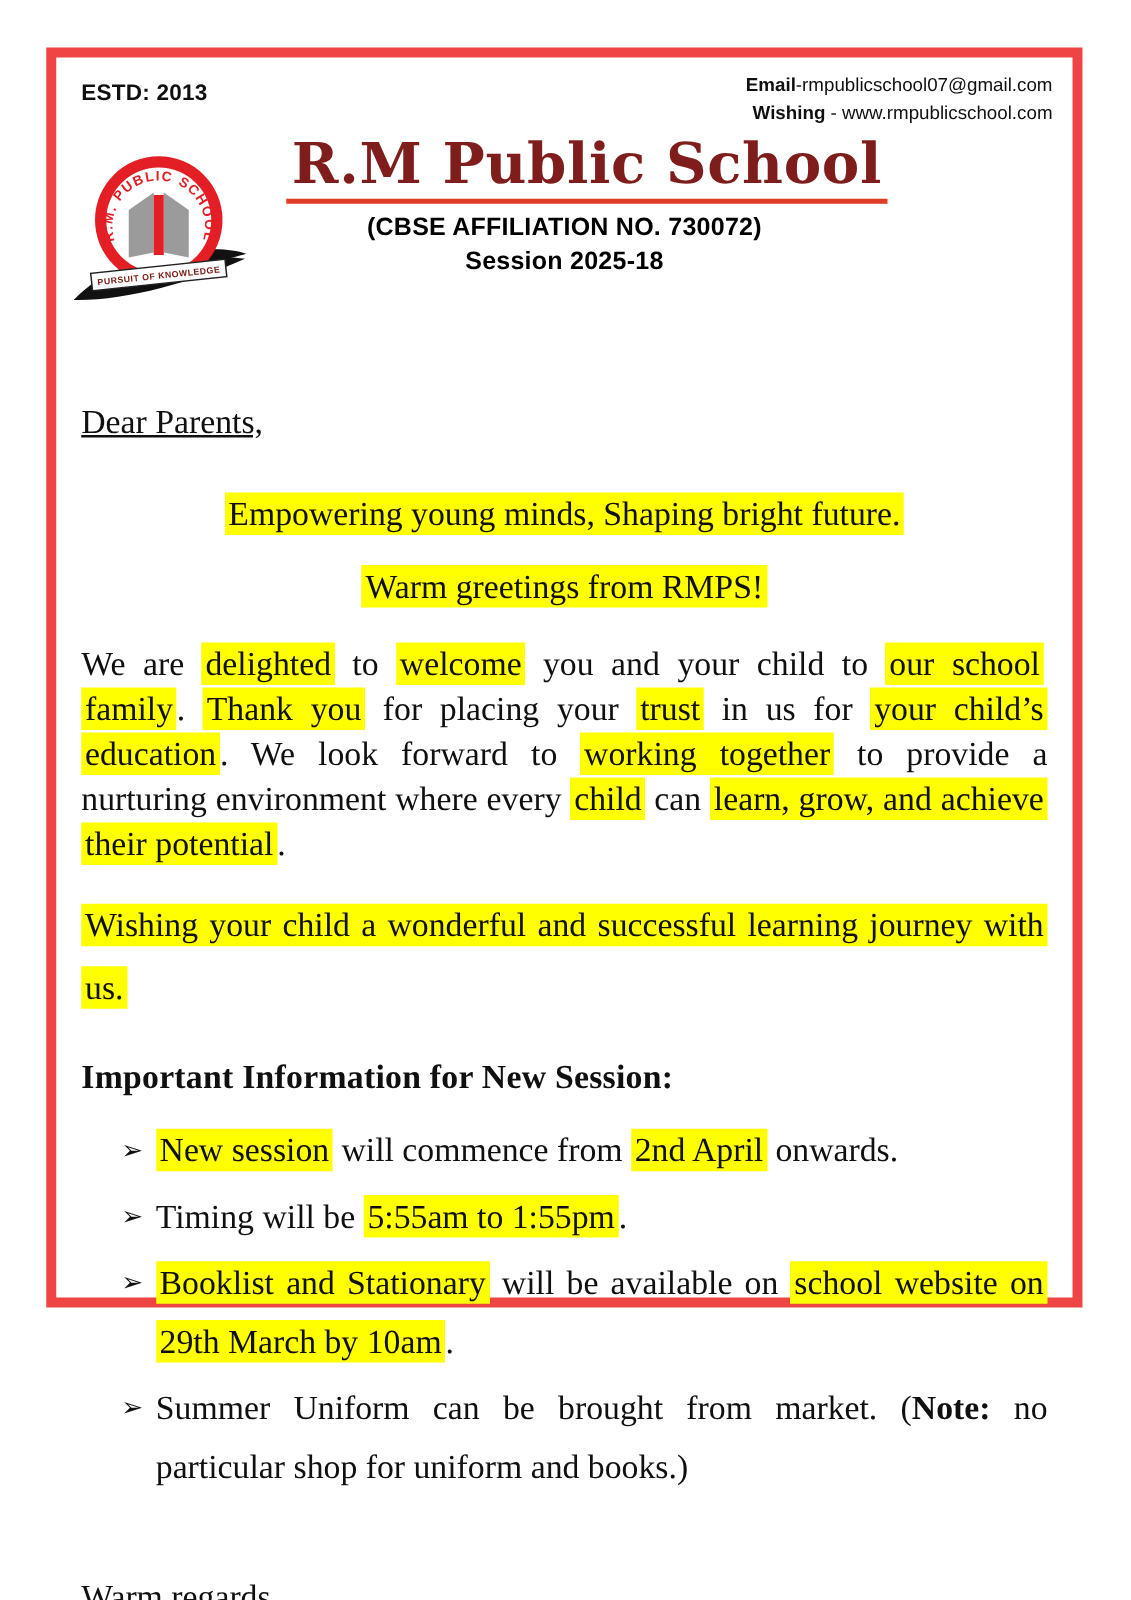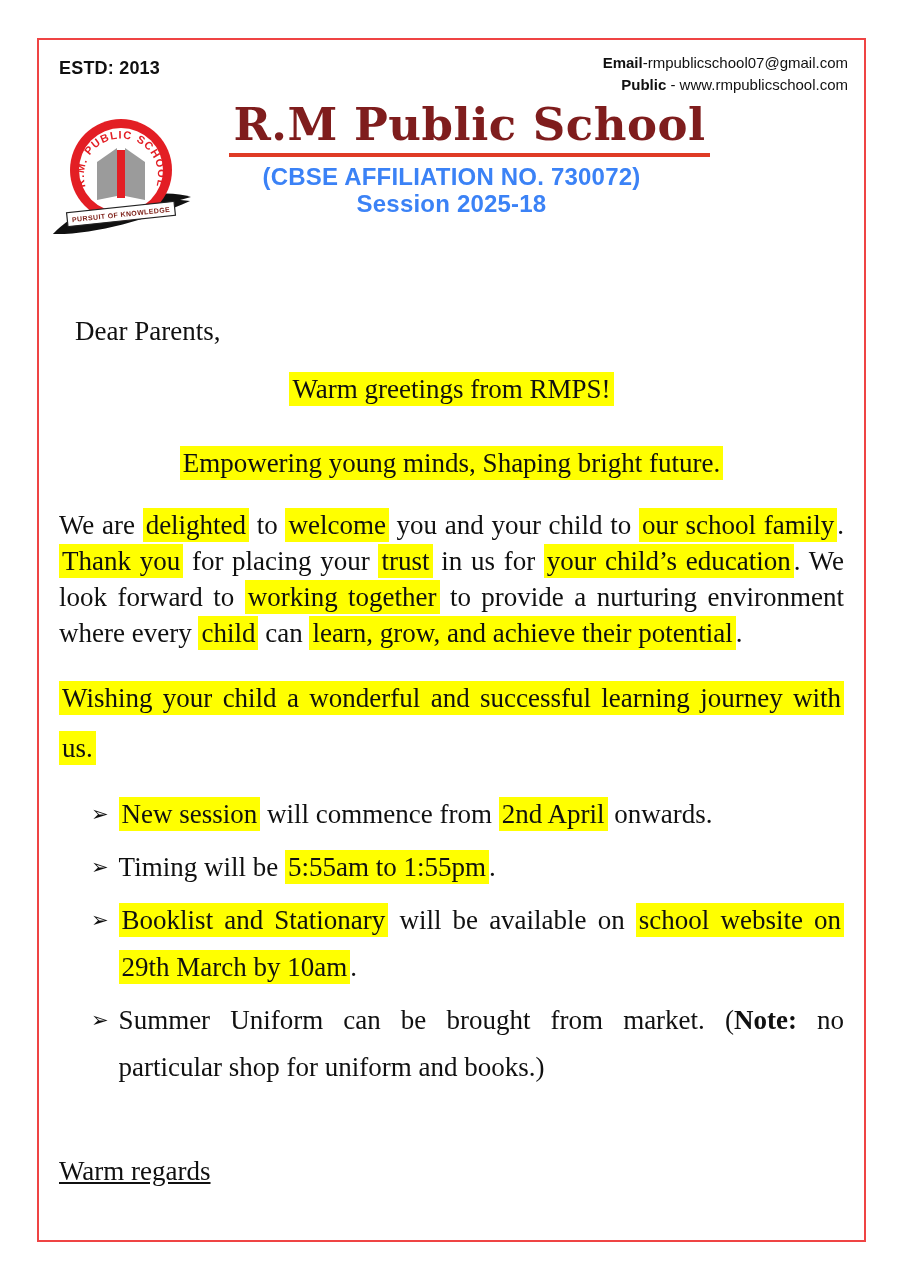--- a/index.html
+++ b/index.html
@@ -2,22 +2,22 @@
 <html><head>
 <meta charset="utf-8">
 <style>
   html,body{margin:0;padding:0;background:#ffffff;}
   body{
     width:905px;height:1280px;position:relative;
     font-family:"Liberation Serif", serif;color:#101010;
     -webkit-font-smoothing:antialiased;
   }
   .frame{
-    position:absolute;left:37px;top:38px;width:829px;height:1204px;
-    border:2px solid #ef4444;box-sizing:border-box;background:#ffffff;
+    position:absolute;left:37px;top:38px;width:829px;height:1008px;
+    border:8px solid #ef4444;box-sizing:border-box;background:#ffffff;
     padding:10px 16px 0 16px;
   }
   
   .top-row{display:flex;justify-content:space-between;align-items:flex-start;}
   .estd{
     font-family:"Liberation Sans", sans-serif;font-weight:bold;
     font-size:18px;padding:8px 0 0 4px;letter-spacing:.2px;
   }
   .contact{
     font-family:"Liberation Sans", sans-serif;font-size:15px;
@@ -26,27 +26,27 @@
   .contact b{font-weight:bold;}
   .title-area{text-align:center;margin-top:4px;position:relative;}
   .school-name{
     display:inline-block;
     font-family:"DejaVu Serif", serif;font-weight:bold;
     font-size:45px;line-height:50px;color:#7f1d1d;letter-spacing:.5px;
     border-bottom:4px solid #df3b25;padding:0 4px 3px 4px;margin-left:36px;
   }
   .affiliation,.session{
     font-family:"Liberation Sans", sans-serif;font-weight:bold;
-    font-size:24px;line-height:27px;color:#3b82f6;letter-spacing:.2px;
+    font-size:20px;line-height:27px;color:#000000;letter-spacing:.2px;
   }
   .affiliation{margin-top:6px;}
   .logo{position:absolute;left:12px;top:66px;width:140px;height:140px;}
   
   .letter{margin-top:96px;font-size:27px;line-height:36px;padding:0 4px;}
-  .salutation{margin:16px;}
+  .salutation{margin:0;text-decoration:underline;}
   .center-line{text-align:center;margin-top:22px;}
   .center-line.second{margin-top:38px;}
   .hl{background:#ffff00;padding:2px 3px;box-decoration-break:clone;-webkit-box-decoration-break:clone;}
   .para{ text-align:justify;margin-top:26px; }
   .para.wishing{line-height:50px;margin-top:22px;}
   .info-heading{
     font-weight:bold;margin-top:28px;font-size:27px;letter-spacing:.2px;
   }
   .bullets{margin-top:18px;}
   .bullet{display:flex;align-items:flex-start;padding-left:32px;margin-top:6px;}
@@ -59,21 +59,21 @@
 </style>
 </head>
 <body>
 
 <div class="frame">
 
   <div class="top-row">
     <div class="estd">ESTD: 2013</div>
     <div class="contact">
       <div><b>Email</b><span>-rmpublicschool07@gmail.com</span></div>
-      <div><b>Public</b><span> - www.rmpublicschool.com</span></div>
+      <div><b>Wishing</b><span> - www.rmpublicschool.com</span></div>
     </div>
   </div>
 
   <div class="title-area">
     <div class="school-name">R.M Public School</div>
     <div class="affiliation">(CBSE AFFILIATION NO. 730072)</div>
     <div class="session">Session 2025-18</div>
   </div>
 
   <svg class="logo" viewBox="0 0 140 140" aria-hidden="true">
@@ -103,31 +103,32 @@
       <g transform="rotate(-6 70 108)">
         <rect x="16" y="101" width="108" height="14" fill="#ffffff" stroke="#222222" stroke-width="1.2"></rect>
         <text x="70" y="111" text-anchor="middle" font-family="Liberation Sans, sans-serif" font-size="7" font-weight="bold" fill="#7a1a12" letter-spacing="0.4">PURSUIT OF KNOWLEDGE</text>
       </g>
     </g>
   </svg>
 
   <div class="letter">
     <p class="salutation">Dear Parents,</p>
 
+    <div class="center-line second">
+      <span class="hl">Empowering young minds, Shaping bright future.</span>
+    </div>
     <div class="center-line">
       <span class="hl">Warm greetings from RMPS!</span>
-    </div>
-    <div class="center-line second">
-      <span class="hl">Empowering young minds, Shaping bright future.</span>
     </div>
 
     <div class="para"><span>We are </span><span class="hl">delighted</span><span> to </span><span class="hl">welcome</span><span> you and your child to </span><span class="hl">our school family</span><span>. </span><span class="hl">Thank you</span><span> for placing your </span><span class="hl">trust</span><span> in us for </span><span class="hl">your child’s education</span><span>. We look forward to </span><span class="hl">working together</span><span> to provide a nurturing environment where every </span><span class="hl">child</span><span> can </span><span class="hl">learn, grow, and achieve their potential</span><span>.</span></div>
 
     <div class="para wishing"><span class="hl">Wishing your child a wonderful and successful learning journey with us.</span></div>
 
+    <div class="info-heading">Important Information for New Session:</div>
 
     <div class="bullets">
       <div class="bullet">
         <span class="arrow">➢</span>
         <div class="btext"><span class="hl">New session</span><span> will commence from </span><span class="hl">2nd April</span><span> onwards.</span></div>
       </div>
       <div class="bullet">
         <span class="arrow">➢</span>
         <div class="btext"><span>Timing will be </span><span class="hl">5:55am to 1:55pm</span><span>.</span></div>
       </div>

